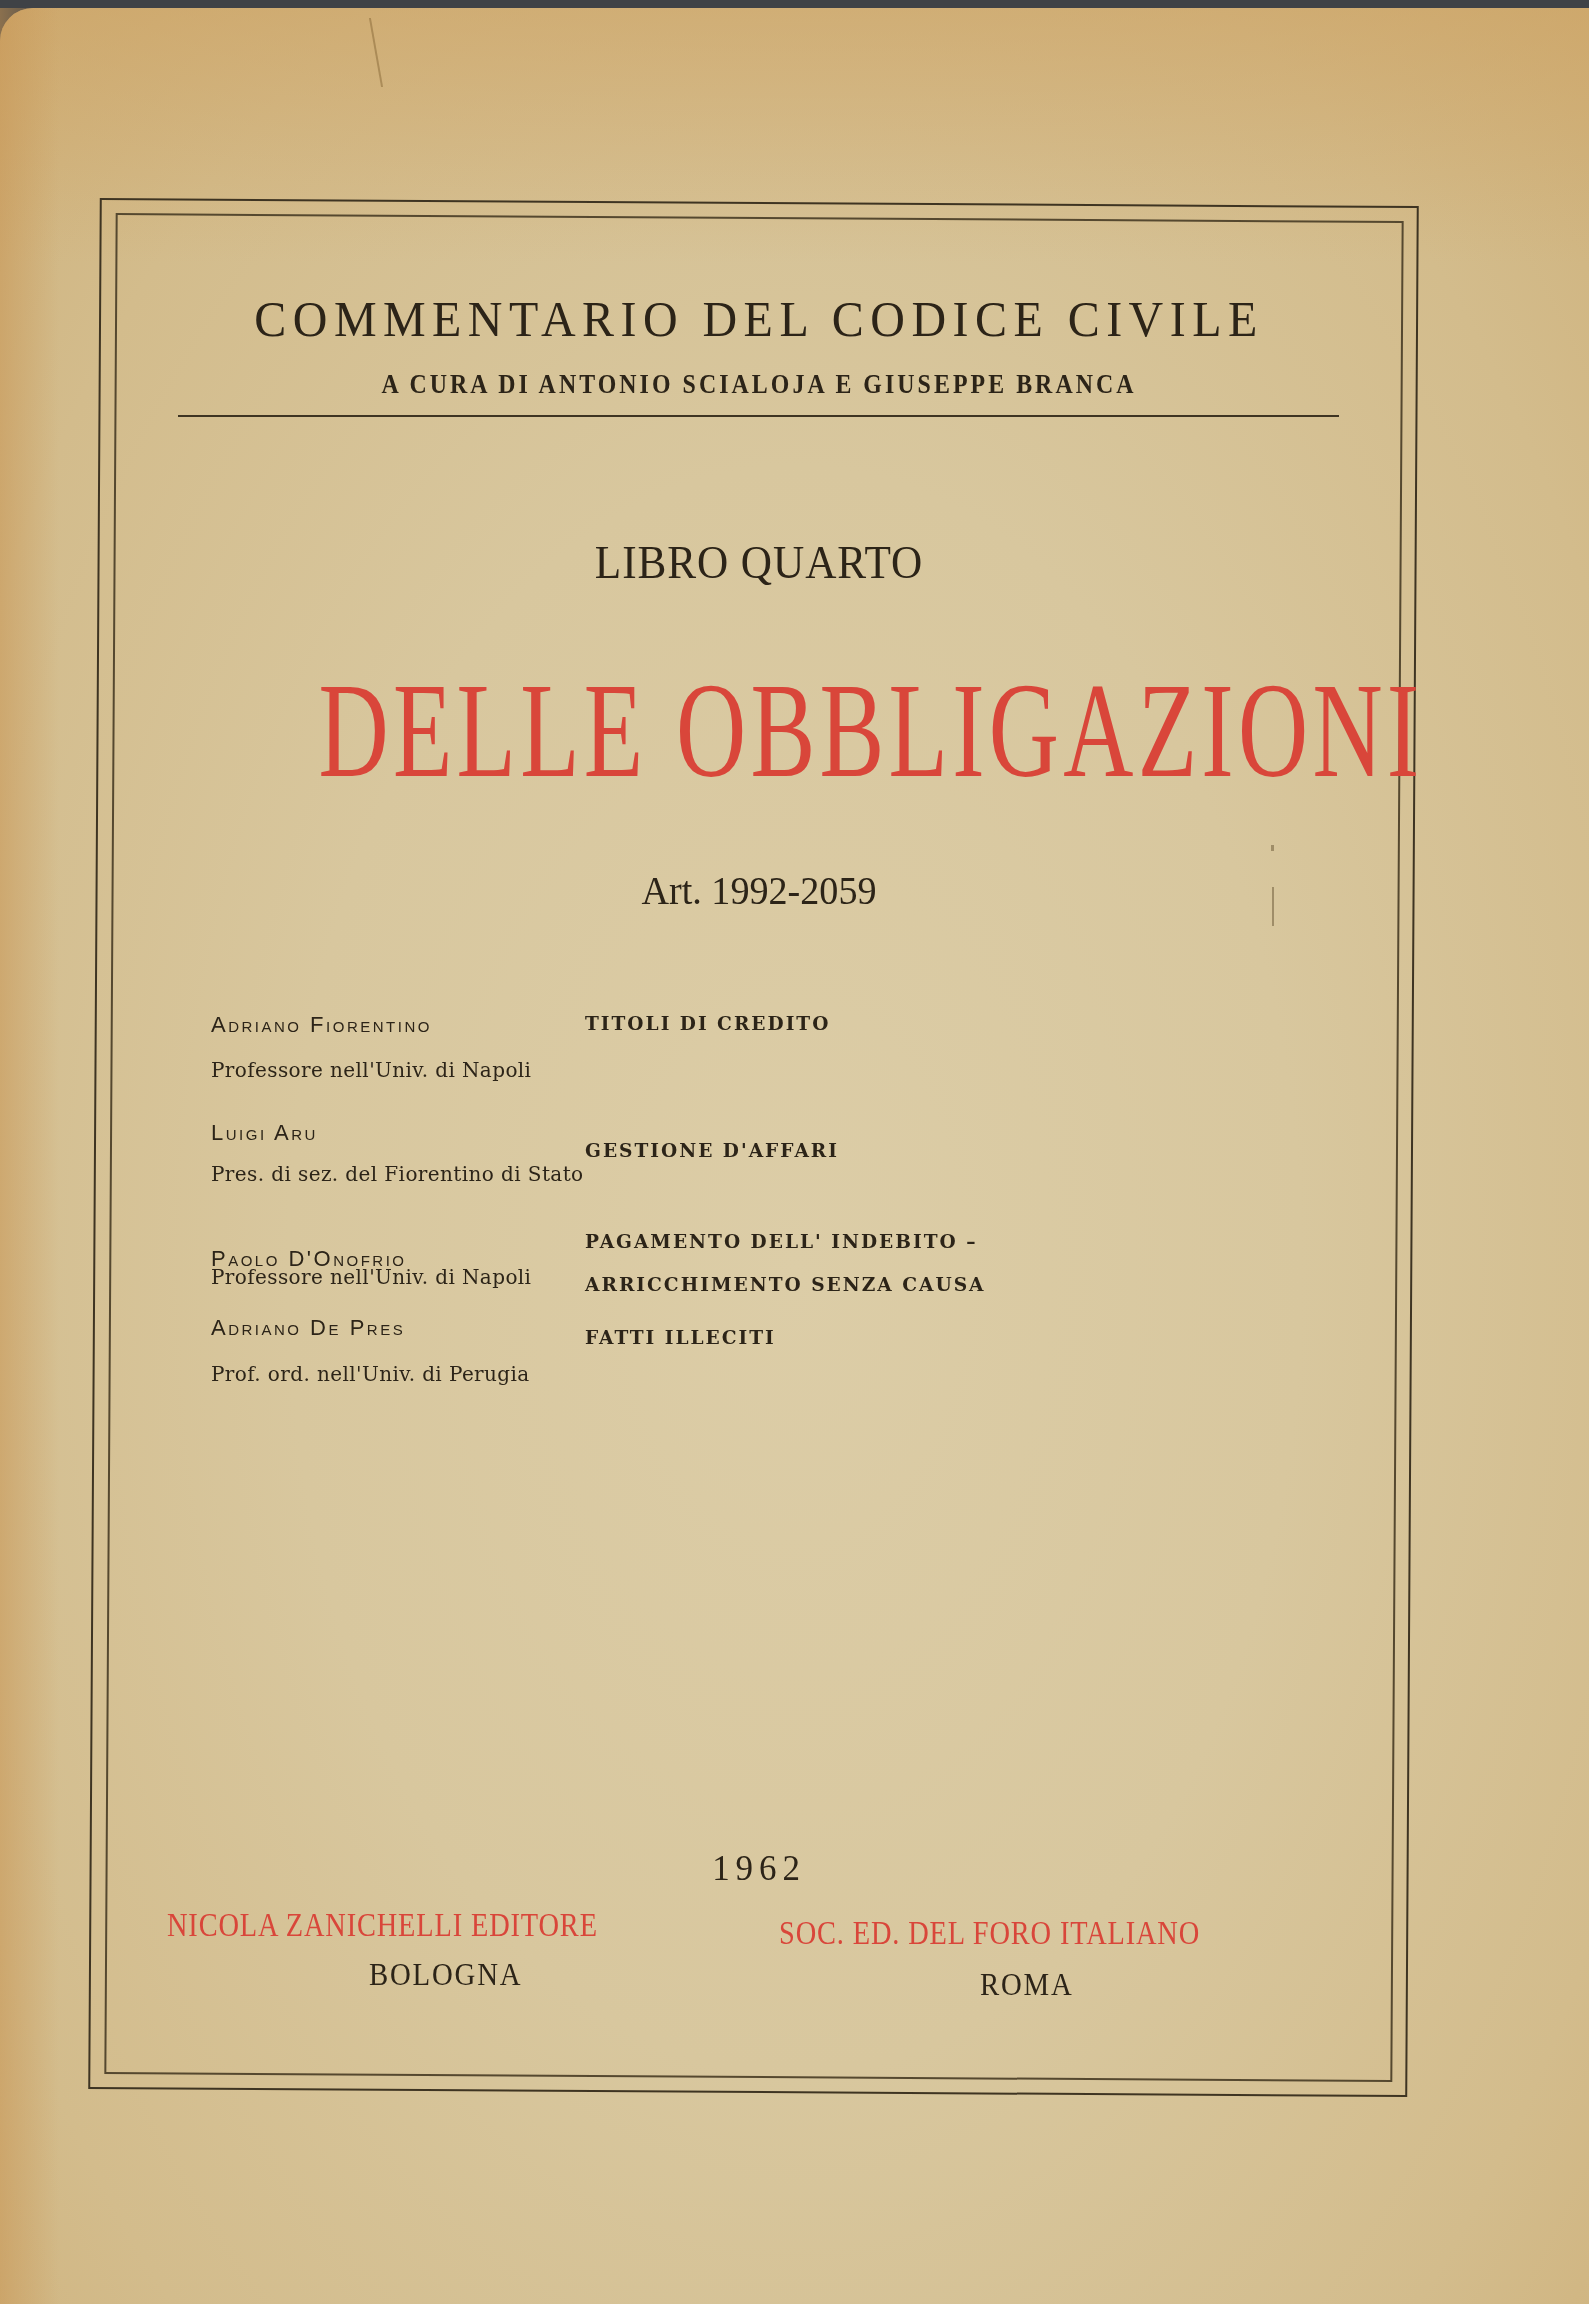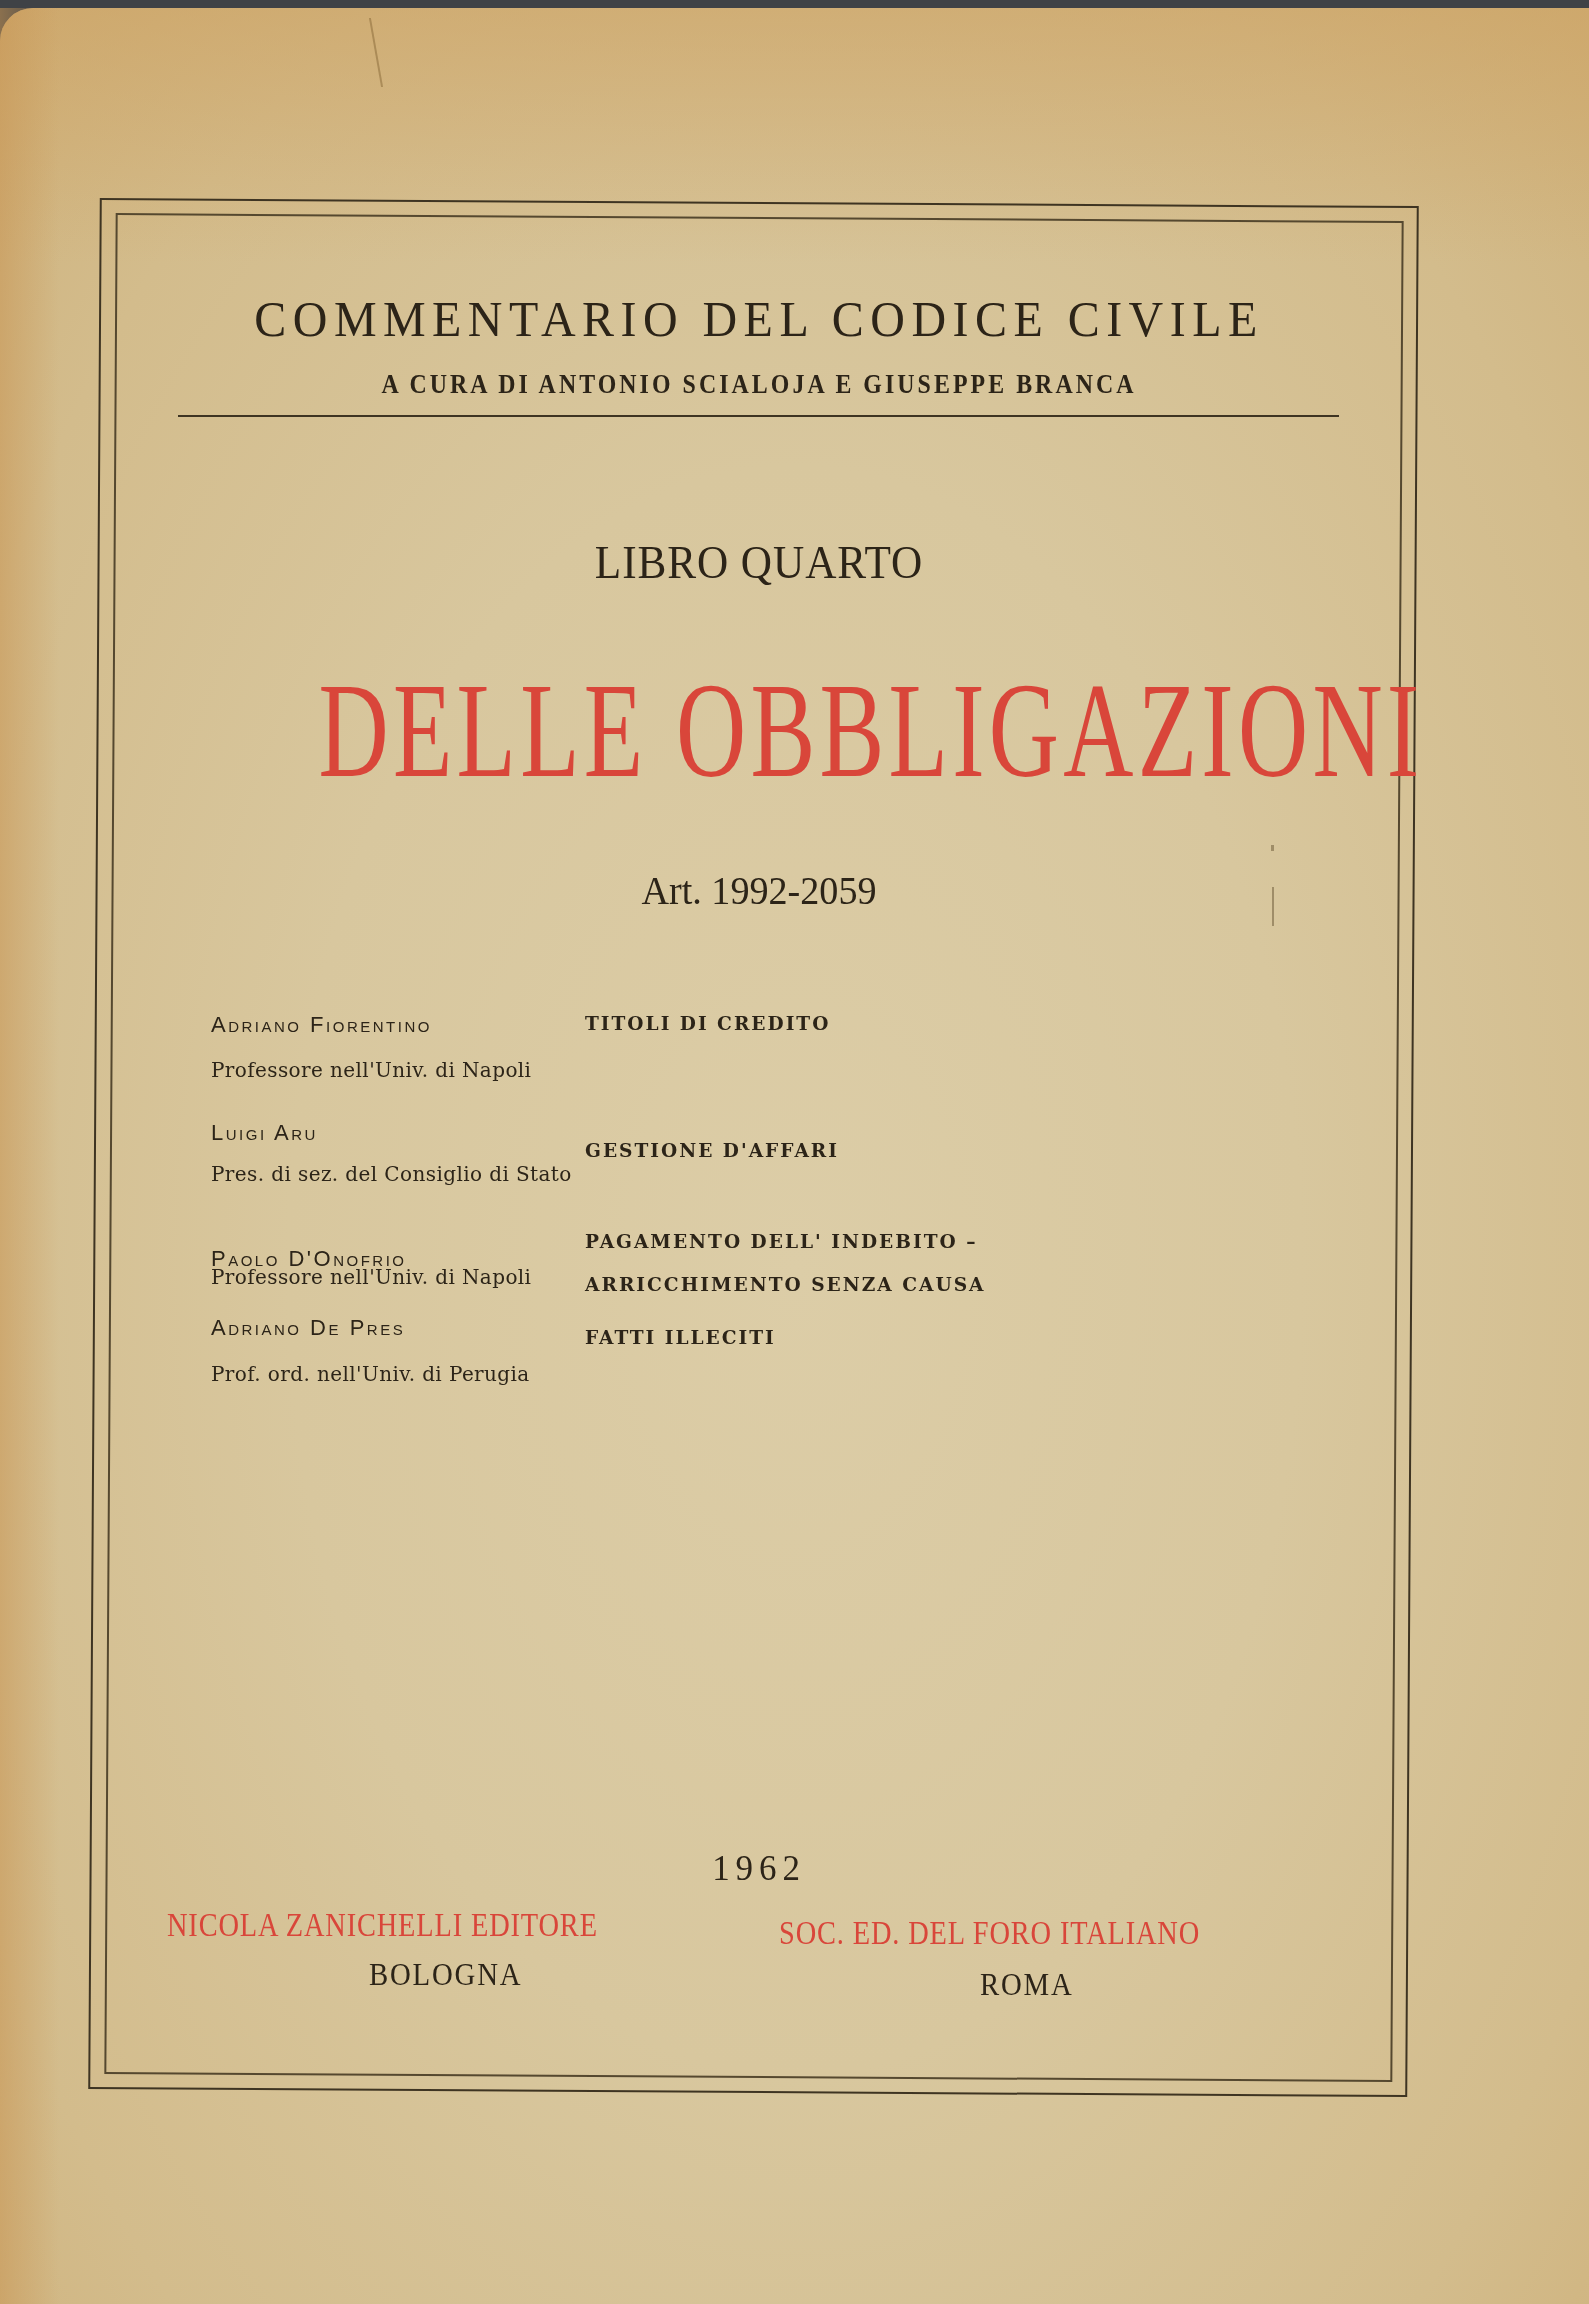--- a/index.html
+++ b/index.html
@@ -119,21 +119,21 @@
 <div class="abs ink articles">Art. 1992-2059</div>
 
 <div>
   <div>
     <div class="abs ink author-name" style="left:211px; top:1012px;">Adriano Fiorentino</div>
     <div class="abs ink author-affil" style="left:211px; top:1058px;">Professore nell'Univ. di Napoli</div>
     <div class="abs ink topic" style="left:585px; top:1013px;">TITOLI DI CREDITO</div>
   </div>
   <div>
     <div class="abs ink author-name" style="left:211px; top:1120px;">Luigi Aru</div>
-    <div class="abs ink author-affil" style="left:211px; top:1162px;">Pres. di sez. del Consiglio di Stato</div>
+    <div class="abs ink author-affil" style="left:211px; top:1162px;">Pres. di sez. del Fiorentino di Stato</div>
     <div class="abs ink topic" style="left:585px; top:1127px;margin-top:13px;">GESTIONE D'AFFARI</div>
   </div>
   <div>
     <div class="abs ink author-name" style="left:211px; top:1246px;">Paolo D'Onofrio</div>
     <div class="abs ink author-affil" style="left:211px; top:1265px;">Professore nell'Univ. di Napoli</div>
     <div class="abs ink topic" style="left:585px; top:1231px;">PAGAMENTO DELL' INDEBITO –</div>
     <div class="abs ink topic" style="left:585px; top:1274px;">ARRICCHIMENTO SENZA CAUSA</div>
   </div>
   <div>
     <div class="abs ink author-name" style="left:211px; top:1315px;">Adriano De Pres</div>

